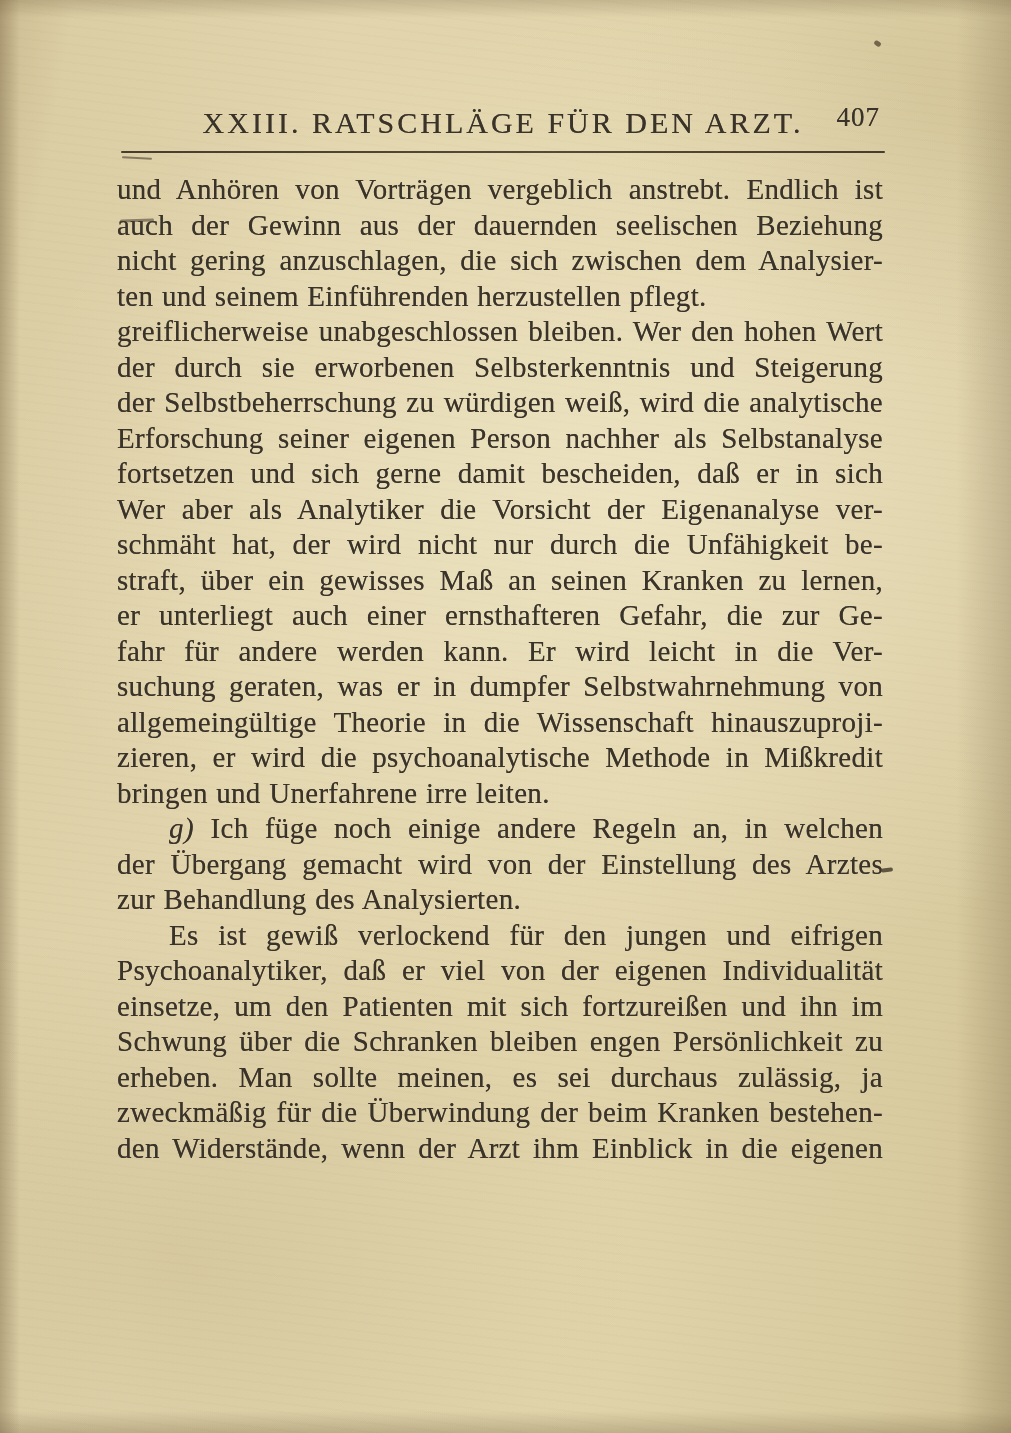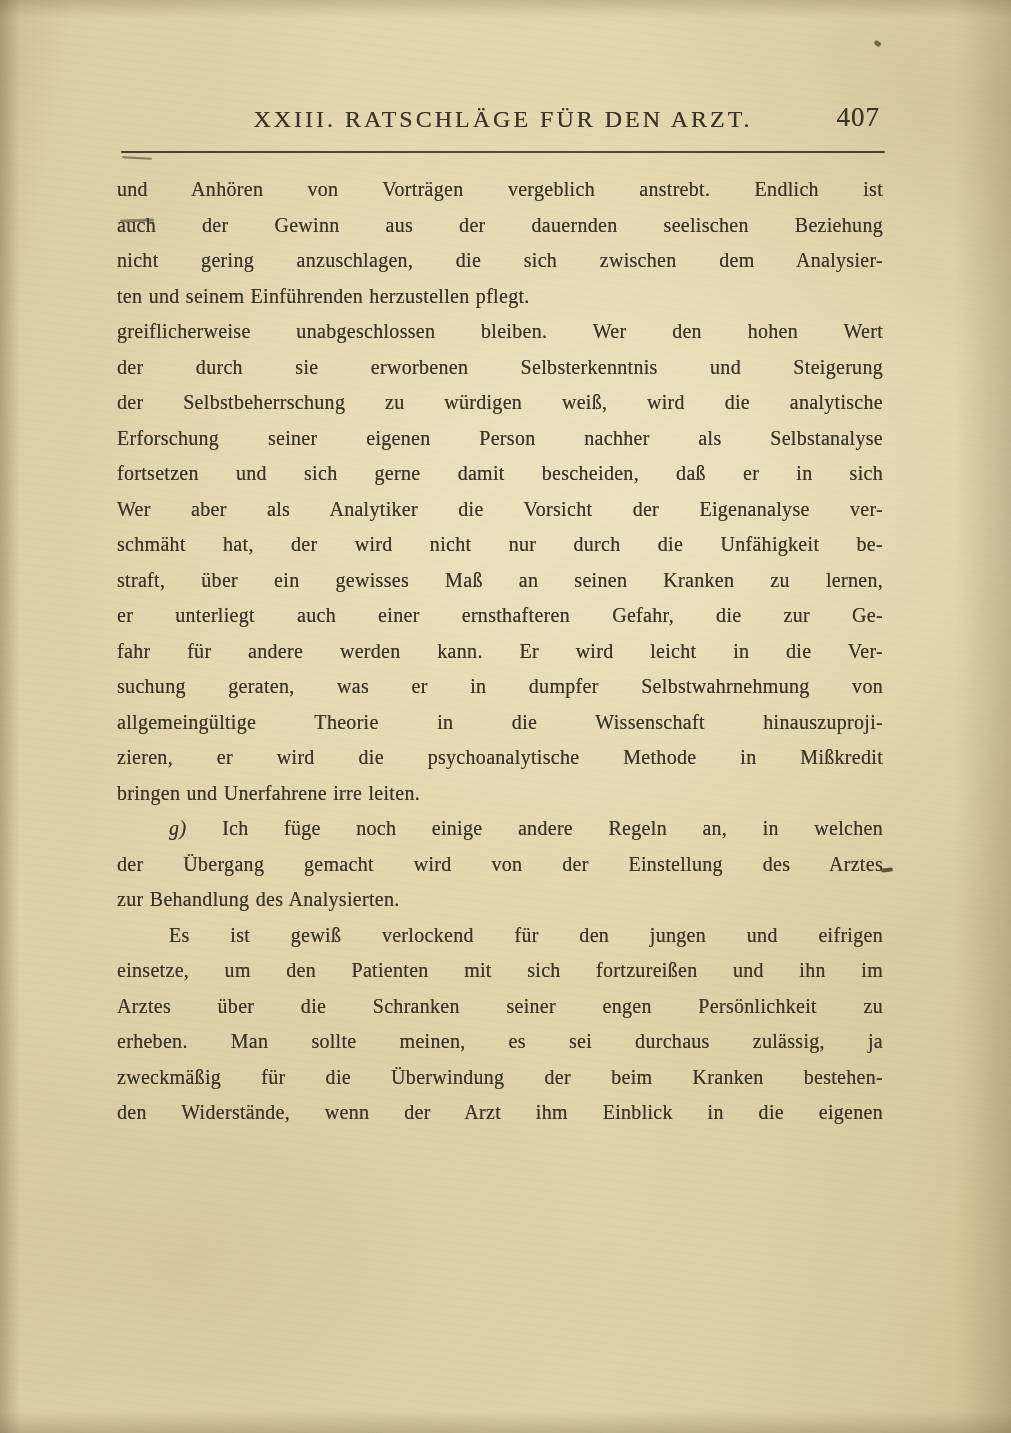--- a/index.html
+++ b/index.html
@@ -34,42 +34,42 @@
       linear-gradient(0deg,   rgba(94,77,46,0.26), rgba(94,77,46,0) 22px);
   }
   .page { position: absolute; inset: 0; }
 
   .page-header {
     position: absolute;
     top: 106px; left: 122px; width: 762px; height: 40px;
   }
   .running-title {
     text-align: center;
-    font-size: 24px;
+    font-size: 30px;
     letter-spacing: 3px;
     white-space: nowrap;
     text-shadow: 0 0 0.6px rgba(58,51,42,0.75);
   }
   .page-number {
     position: absolute; top: -4px; right: 4px;
     font-size: 27px;
     letter-spacing: 1px;
     text-shadow: 0 0 0.6px rgba(58,51,42,0.75);
     margin-left: 27px;
   }
   .header-rule {
     position: absolute; top: 151px; left: 121px; width: 764px; height: 2px;
     background: linear-gradient(90deg, #473d2f, #554a38 55%, #473d2f);
     border-radius: 1px;
   }
 
   .text-block {
     position: absolute;
     top: 172px; left: 117px; width: 766px;
-    font-size: 20px;
+    font-size: 29px;
     line-height: 35.5px;
     letter-spacing: 0.3px;
     word-spacing: 1px;
     text-shadow: 0 0 0.6px rgba(58,51,42,0.7);
   }
   .paragraph { margin: 0; }
   .line {
     text-align: justify;
     text-align-last: justify;
   }
@@ -136,22 +136,23 @@
           <div class="line">zieren, er wird die psychoanalytische Methode in Mißkredit</div>
           <div class="line para-end">bringen und Unerfahrene irre leiten.</div>
         </div>
         <div class="paragraph">
           <div class="line indent"><em>g)</em> Ich füge noch einige andere Regeln an, in welchen</div>
           <div class="line">der Übergang gemacht wird von der Einstellung des Arztes</div>
           <div class="line para-end">zur Behandlung des Analysierten.</div>
         </div>
         <div class="paragraph">
           <div class="line indent">Es ist gewiß verlockend für den jungen und eifrigen</div>
+          <div class="line">Psychoanalytiker, daß er viel von der eigenen Individualität</div>
           <div class="line">einsetze, um den Patienten mit sich fortzureißen und ihn im</div>
-          <div class="line">Arztes über die Schranken seiner engen Persönlichkeit zu</div>
+          <div class="line">Schwung über die Schranken bleiben engen Persönlichkeit zu</div>
           <div class="line">erheben. Man sollte meinen, es sei durchaus zulässig, ja</div>
           <div class="line">zweckmäßig für die Überwindung der beim Kranken bestehen-</div>
           <div class="line">den Widerstände, wenn der Arzt ihm Einblick in die eigenen</div>
         </div>
       </main>
 
     <div class="artifact a-corner-speck"></div>
     <div class="artifact a-edge-dash"></div>
     <div class="artifact a-overline"></div>
     <div class="artifact a-rule-tick"></div>

